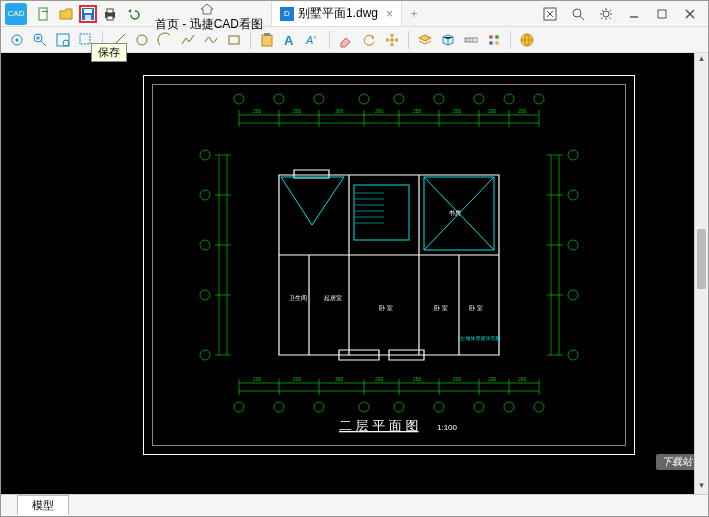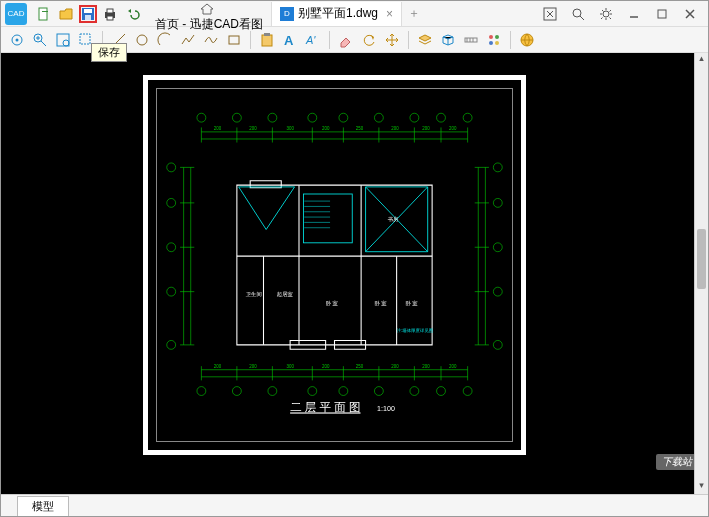--- a/index.html
+++ b/index.html
@@ -98,37 +98,37 @@
   
   .canvas-area {
     position: absolute;
     top: 52px; left: 0; right: 0; bottom: 22px;
     background: #000;
     overflow: hidden;
   }
   .drawing-frame {
     position: absolute;
     top: 22px; left: 142px;
-    width: 383px; height: 380px;
-    border: 5px solid #ffffff;
+    width: 492px; height: 380px;
+    border: 1px solid #ffffff;
   }
   .drawing-inner {
     position: absolute;
     top: 8px; left: 8px; right: 8px; bottom: 8px;
     border: 1px solid #888;
   }
   
   .floorplan { position:absolute; inset:0; }
   .floorplan svg { width:100%; height:100%; }
 
   
   .bottom-bar {
     position:absolute; left:0; right:0; bottom:0; height:22px;
     background:#f5f5f5;border-top:1px solid #ccc;
-    display:flex;align-items:center;
+    display:flex;
     font-size:11px;
   }
   .model-tab {
     padding: 2px 14px;
     background:#fff;border:1px solid #bbb;border-bottom:none;
     margin-left: 16px;
     height: 20px; display:flex;align-items:center;
     cursor:pointer;
   }
   .bottom-right {

